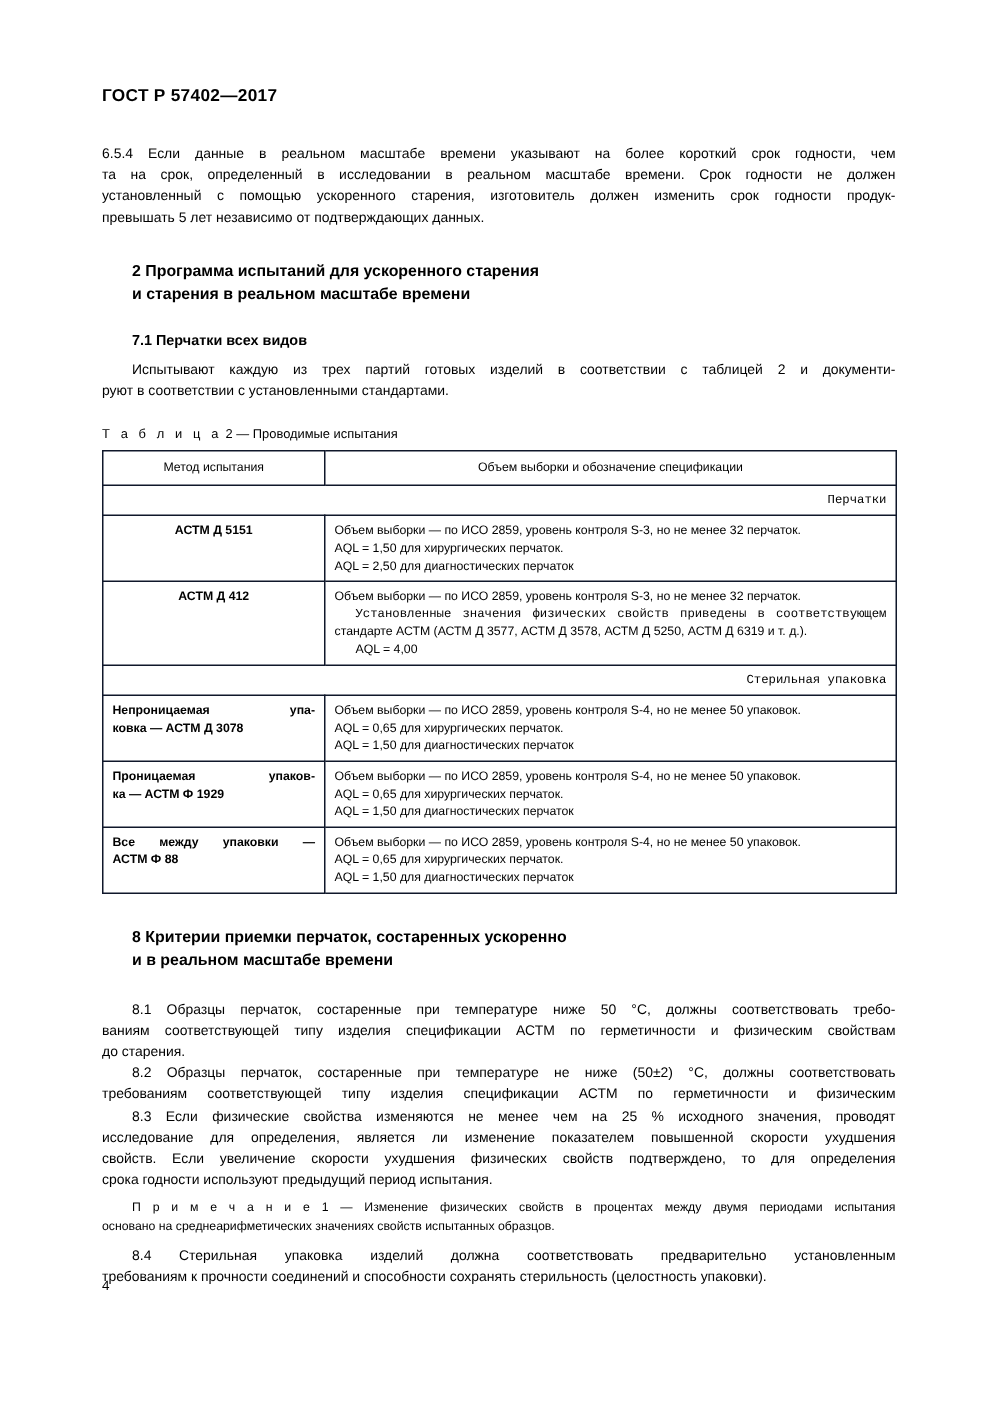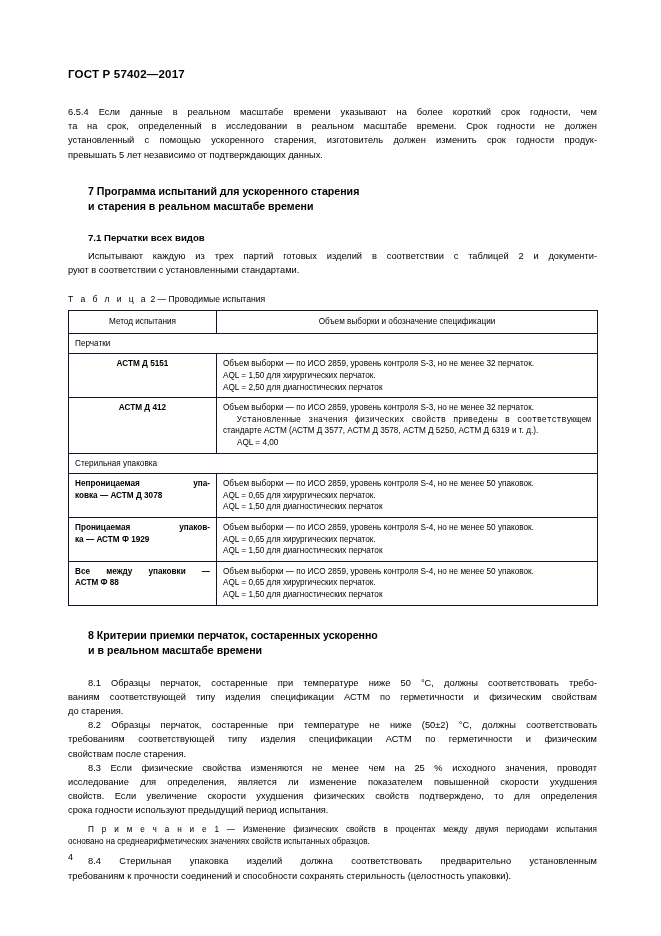--- a/index.html
+++ b/index.html
@@ -18,21 +18,21 @@
   .page {
     position: absolute;
     left: 0; top: 0;
     width: 661px;
     height: 936px;
     padding: 0;
   }
   .content {
     position: absolute;
     left: 68px;
-    top: 68px;
+    top: 58px;
     width: 529px;
   }
   .doc-header {
     font-size: 11.5px;
     font-weight: bold;
     letter-spacing: 0.2px;
     margin-bottom: 25px;
   }
   p {
     margin: 0;
@@ -95,22 +95,23 @@
   }
   td.col-method .ln {
     display: block;
     font-weight: bold;
   }
   td.col-method .ln.j {
     text-align: justify;
     text-align-last: justify;
   }
   .group-row td {
-    text-align: left;
+    text-align: right;
     padding: 4px 0;
+    font-family: Liberation Mono, monospace;
   }
   td.col-spec .ln {
     display: block;
   }
   td.col-spec .ln.j {
     text-align: justify;
     text-align-last: justify;
     font-family: Liberation Mono, monospace;
   }
   td.col-spec .ln.ind {
@@ -155,21 +156,21 @@
         <span class="ln-just">6.5.4   Если данные в реальном масштабе времени указывают на более короткий срок годности, чем</span>
         <span class="ln-just">та на срок, определенный в исследовании в реальном масштабе времени. Срок годности не должен</span>
         <span class="ln-just">установленный с помощью ускоренного старения, изготовитель должен изменить срок годности продук-</span>
         <span class="ln-last">превышать 5 лет независимо от подтверждающих данных.</span>
       </p>
     </div>
 
     <div class="spacer-xl"></div>
 
     <h2 class="section-head">
-      <span>7  Программа испытаний для ускоренного старения</span><br>
+      <span>2  Программа испытаний для ускоренного старения</span><br>
       <span>и старения в реальном масштабе времени</span>
     </h2>
 
     <div class="spacer-lg"></div>
 
     <h3 class="subsection-head">7.1  Перчатки всех видов</h3>
 
     <div class="spacer-sm"></div>
 
     <p>
@@ -280,21 +281,20 @@
 
     <p>
       <span class="ln-just" style="text-indent:20px;">8.1  Образцы перчаток, состаренные при температуре ниже 50 °C, должны соответствовать требо-</span>
       <span class="ln-just">ваниям соответствующей типу изделия спецификации АСТМ по герметичности и физическим свойствам</span>
       <span class="ln-last">до старения.</span>
     </p>
 
     <p>
       <span class="ln-just" style="text-indent:20px;">8.2  Образцы перчаток, состаренные при температуре не ниже (50±2) °C, должны соответствовать</span>
       <span class="ln-just">требованиям соответствующей типу изделия спецификации АСТМ по герметичности и физическим</span>
-      <span class="ln-last">свойствам после старения.</span>
     </p>
 
     <p>
       <span class="ln-just" style="text-indent:20px;">8.3  Если физические свойства изменяются не менее чем на 25 % исходного значения, проводят</span>
       <span class="ln-just">исследование для определения, является ли изменение показателем повышенной скорости ухудшения</span>
       <span class="ln-just">свойств. Если увеличение скорости ухудшения физических свойств подтверждено, то для определения</span>
       <span class="ln-last">срока годности используют предыдущий период испытания.</span>
     </p>
 
     <div class="spacer-sm"></div>

